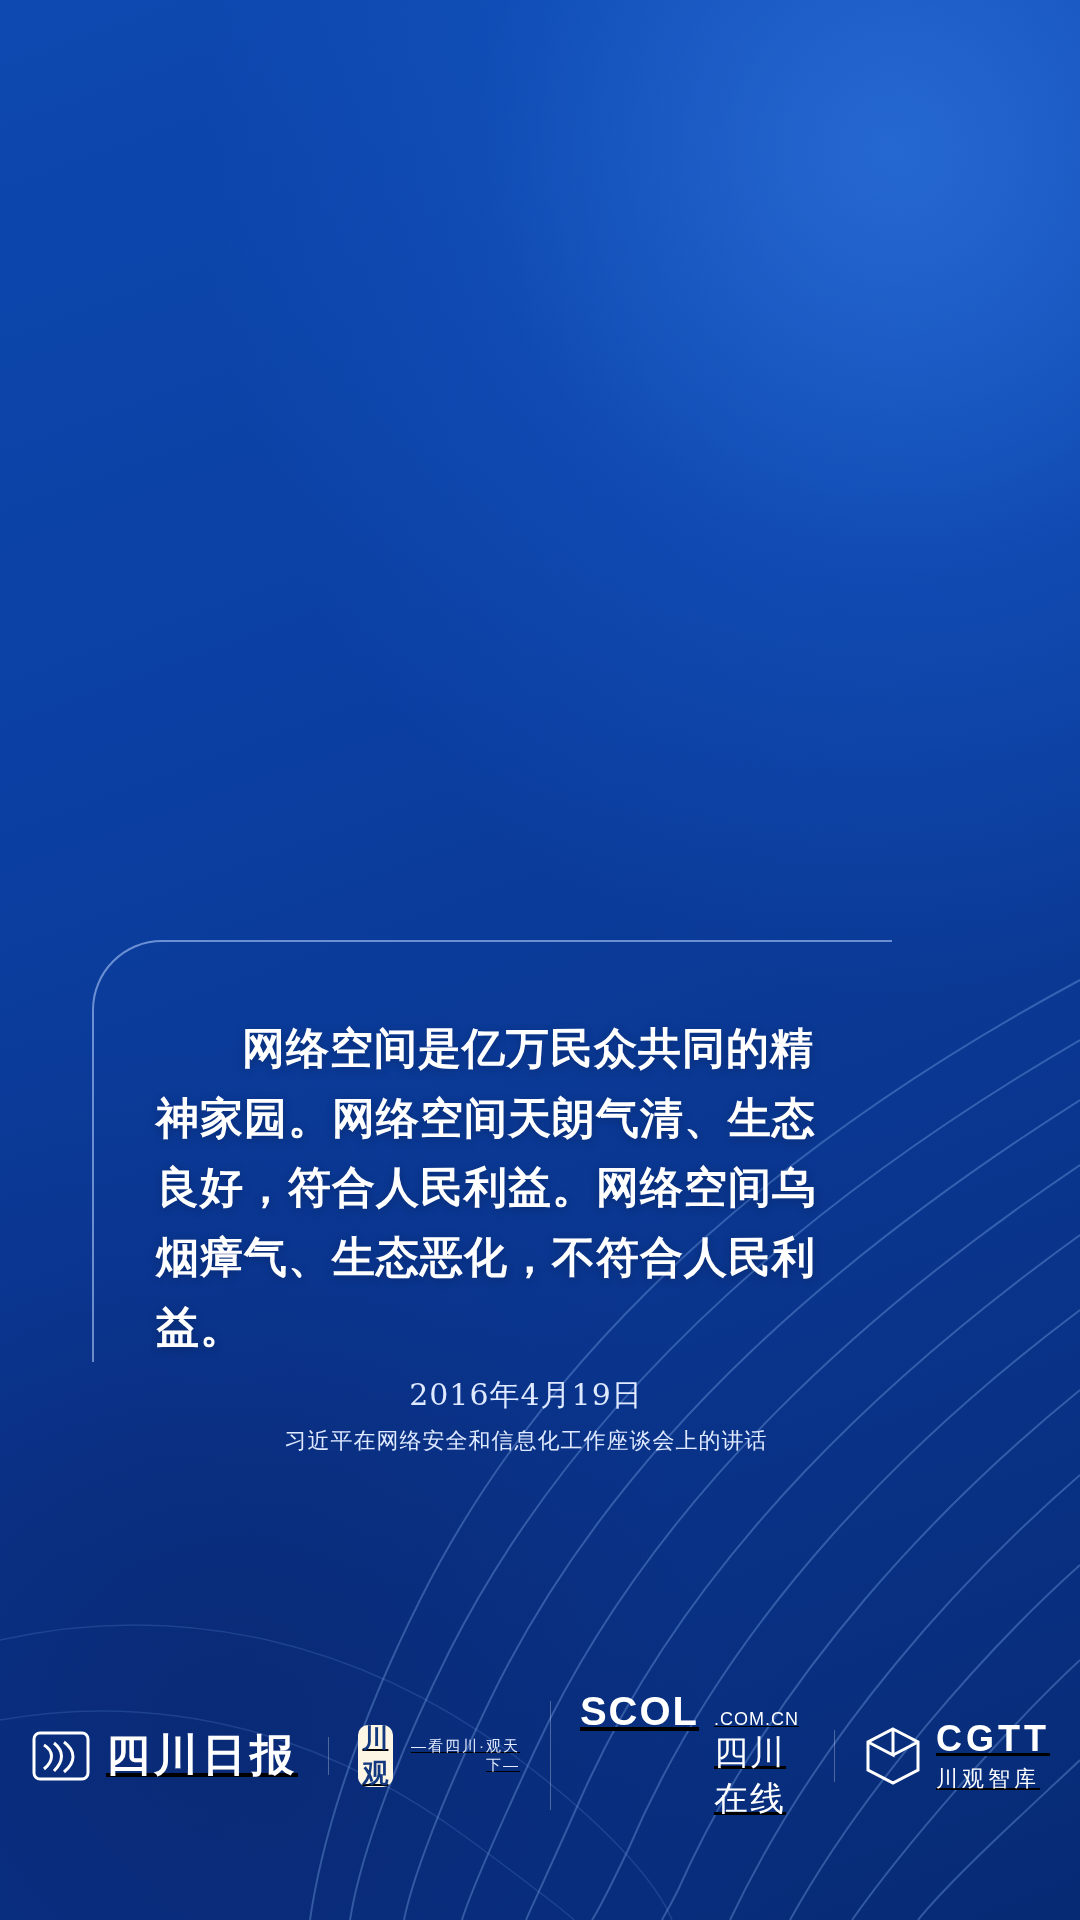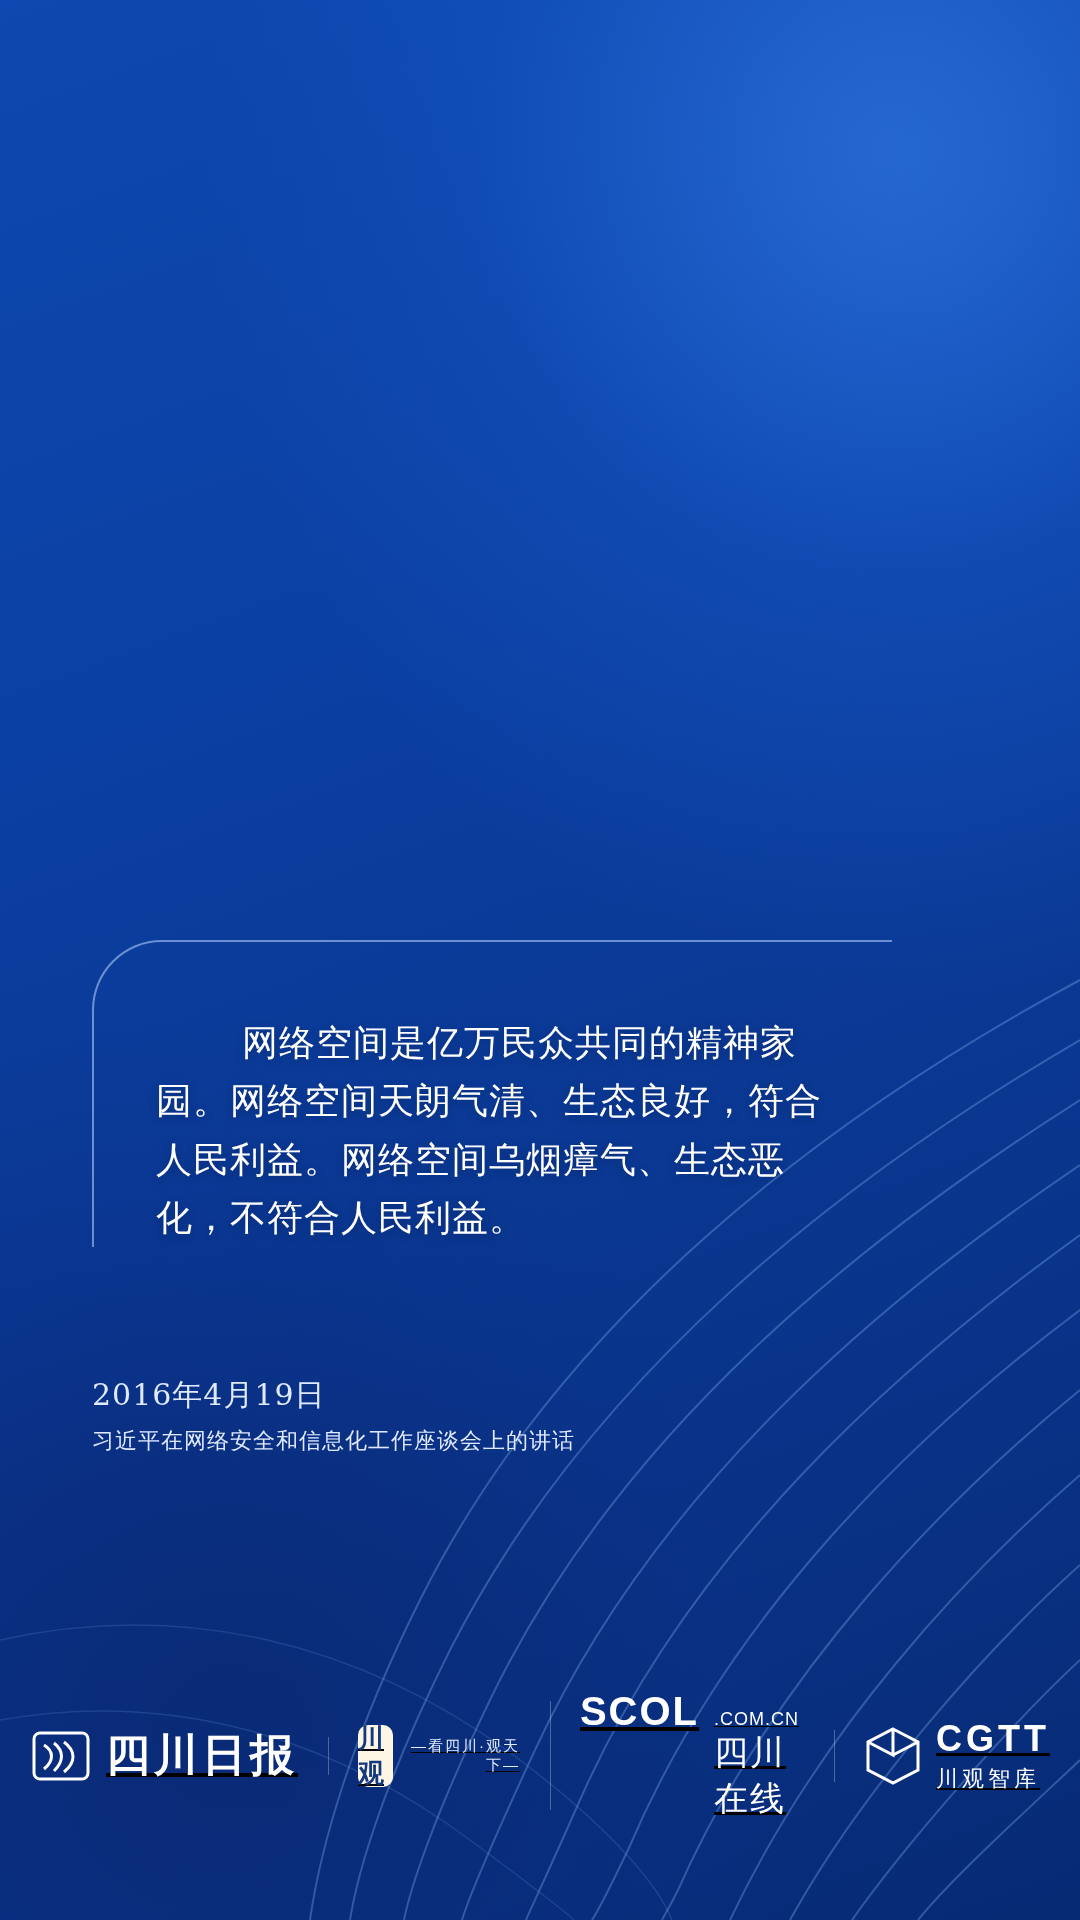--- a/index.html
+++ b/index.html
@@ -73,34 +73,34 @@
     width: 800px;
     padding: 72px 54px 0 62px;
     box-sizing: border-box;
     border-left: 2px solid rgba(188,214,255,0.55);
     border-top: 2px solid rgba(188,214,255,0.55);
     border-top-left-radius: 70px;
   }
   .quote-text {
     font-family: "DejaVu Serif", "Liberation Serif", serif;
     color: #ffffff;
-    font-size: 36px;
+    font-size: 43px;
     line-height: 1.62;
     letter-spacing: 1px;
     text-indent: 86px;
-    font-weight: 400;
+    font-weight: 700;
     text-shadow: 0 2px 10px rgba(0,0,0,0.22);
   }
 
   .attribution {
     position: absolute;
     left: 92px;
     right: 120px;
     top: 1375px;
-    text-align: left;
+    text-align: center;
     color: #dfe9ff;
     font-family: "DejaVu Serif", "Liberation Serif", serif;
   }
   .attribution .date {
     font-size: 30px;
     letter-spacing: 1px;
     margin-bottom: 10px;
   }
   .attribution .source {
     font-size: 22px;
@@ -142,20 +142,21 @@
   .l2 .small { font-size: 15px; letter-spacing: 2px; color:#e4ecff; text-align:right; }
   .l2 .mark {
     width: 44px; height: 62px;
     background: #fdf6e4;
     border-radius: 10px;
     color: #12387f;
     font-size: 26px;
     font-weight: 700;
     display: flex; align-items: center; justify-content: center;
     font-family: "DejaVu Serif", "Liberation Serif", serif;
+    text-align: center;
   }
   .l3 .scol {
     font-family: "Liberation Sans", sans-serif;
     font-size: 40px;
     font-weight: 700;
     letter-spacing: 2px;
     color: #ffffff;
   }
   .l3 .sub { font-size: 34px; letter-spacing: 2px; color:#ffffff; }
   .l3 .dom { font-size: 18px; letter-spacing: 1px; color:#ffffff;margin-top:19px; }

